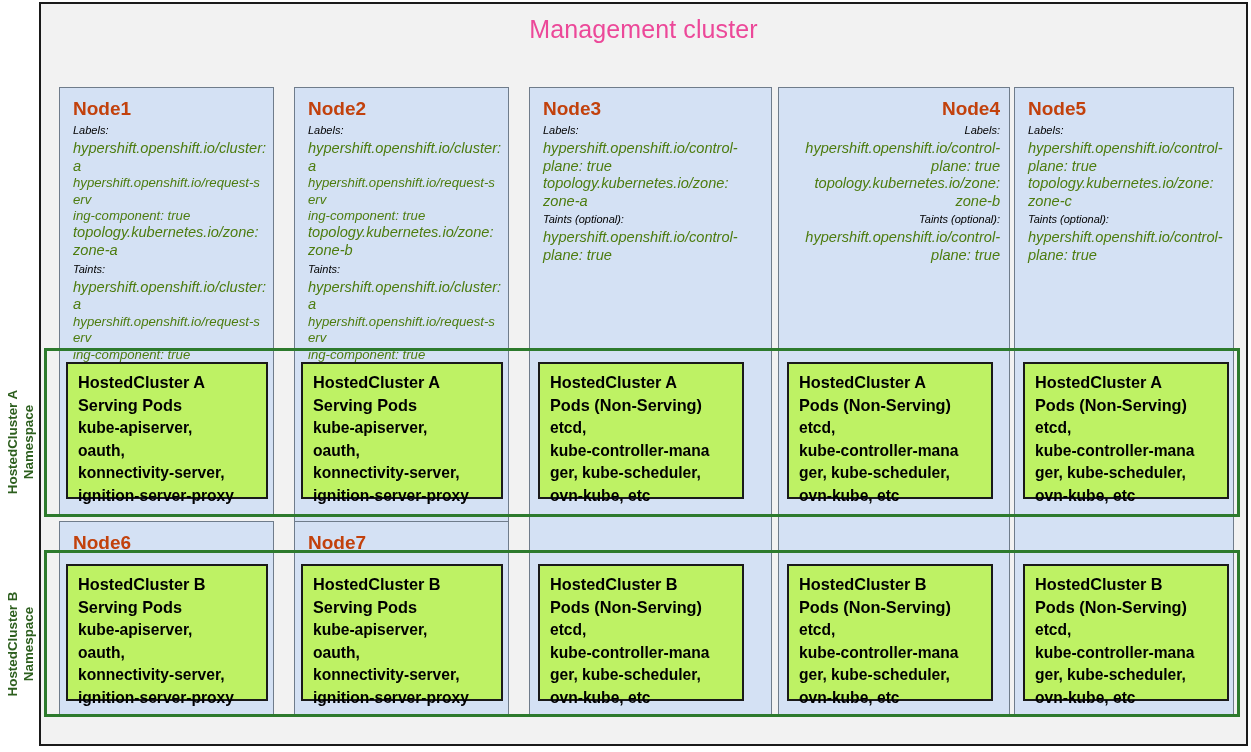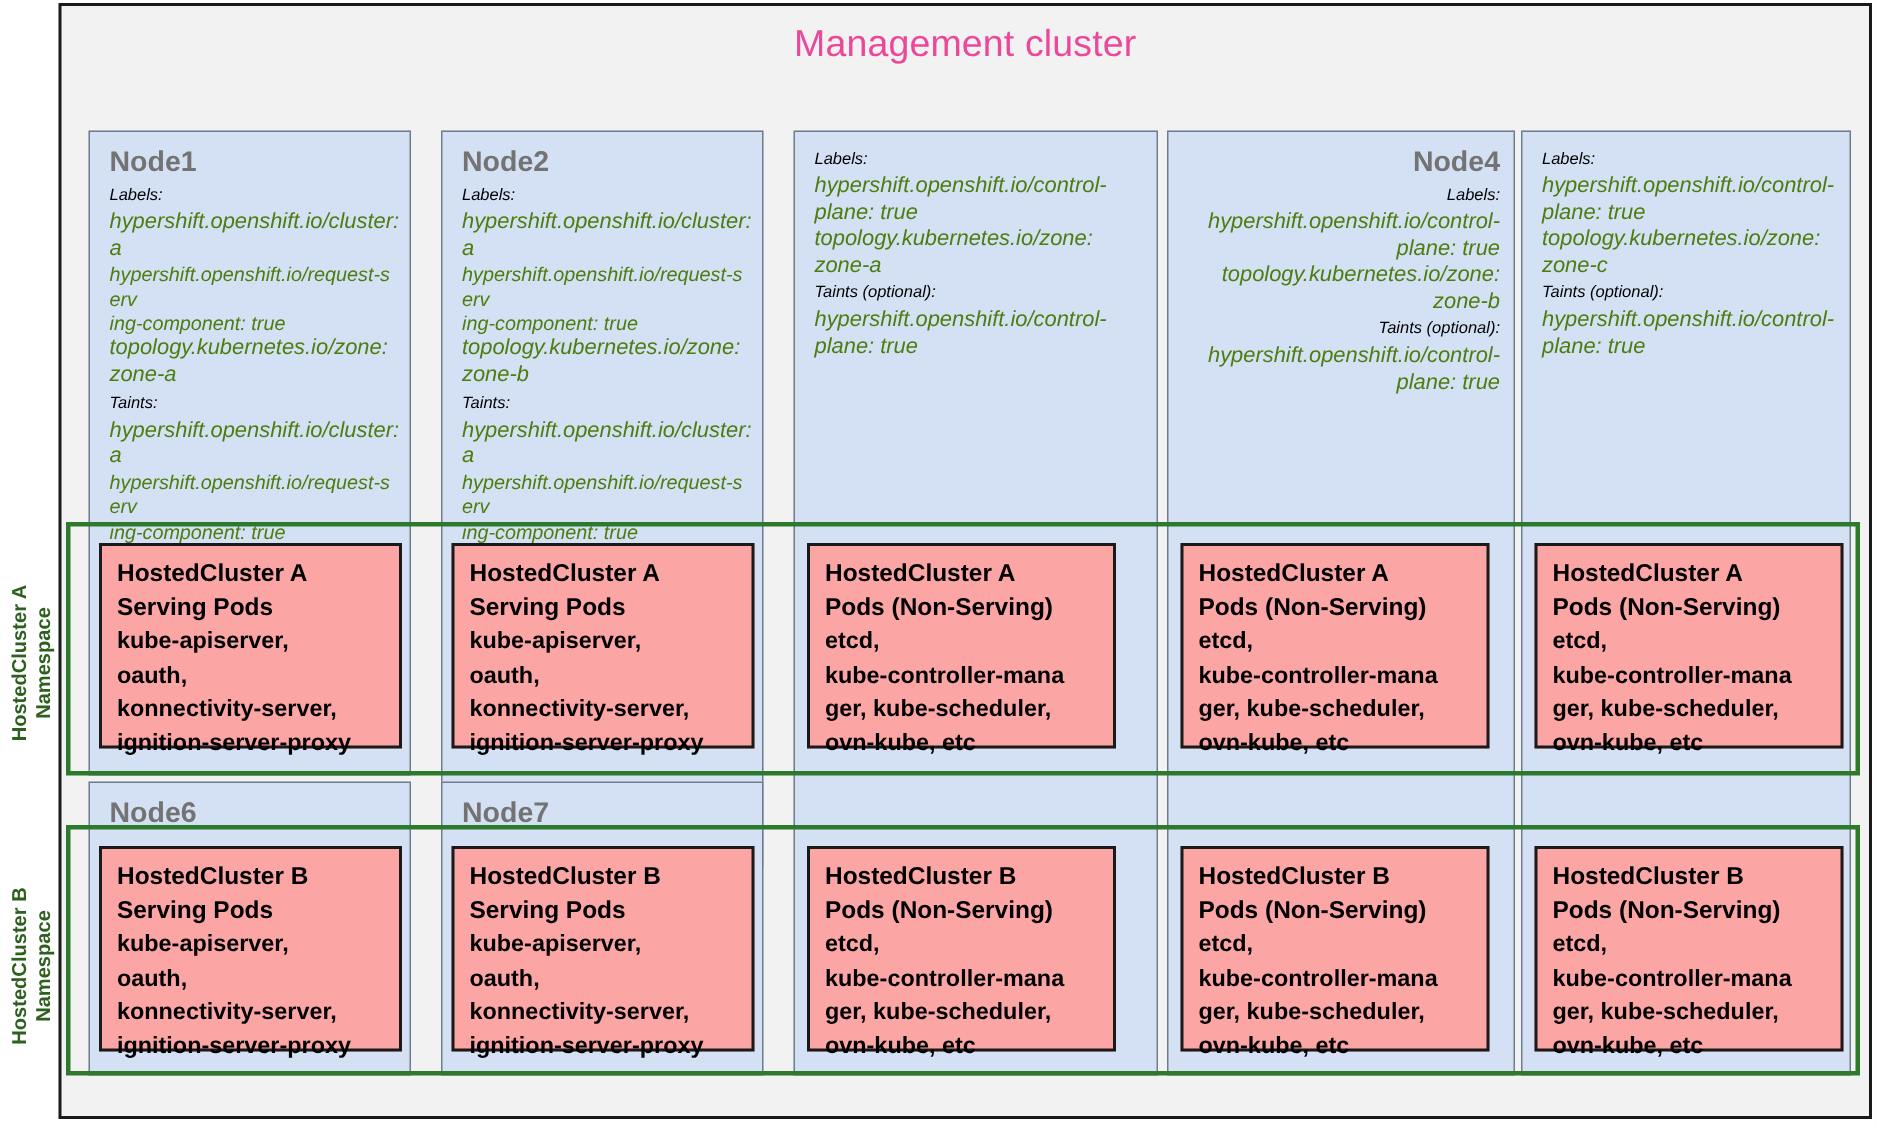--- a/index.html
+++ b/index.html
@@ -44,21 +44,21 @@
   
   .node-box {
     position: absolute;
     background: #d4e1f4;
     border: 1px solid #6f7c8b;
     box-sizing: border-box;
   }
   .node-title {
     font-size: 19px;
     font-weight: bold;
-    color: #737373;
+    color: #c2410c;
     line-height: 23px;
     margin: 0 0 1px 0;
   }
   .node-section {
     font-size: 11px;
     font-style: italic;
     color: #000000;
     line-height: 19px;
     margin: 0;
   }
@@ -99,21 +99,21 @@
     line-height: 15.5px;
     text-align: center;
     transform-origin: 50% 50%;
     transform: rotate(-90deg);
     white-space: pre;
   }
 
   
   .pod-box {
     position: absolute;
-    background: #fca5a5;
+    background: #bef264;
     border: 2px solid #1a1a1a;
     box-sizing: border-box;
   }
   .pod-inner {
     position: absolute;
     left: 10px;
     top: 7px;
     right: 6px;
   }
   .pod-title {
@@ -171,20 +171,21 @@
       <div class="node-section">Taints:</div>
       <div class="node-kv big">hypershift.openshift.io/cluster:</div>
       <div class="node-kv big">a</div>
       <div class="node-kv">hypershift.openshift.io/request-serv</div>
       <div class="node-kv">ing-component: true</div>
     </div>
   </div>
 
   <div class="node-box" style="left:529px; top:87px; width:243px; height:630px;">
     <div class="node-inner">
+      <div class="node-title">Node3</div>
       <div class="node-section">Labels:</div>
       <div class="node-kv big">hypershift.openshift.io/control-</div>
       <div class="node-kv big">plane: true</div>
       <div class="node-kv big">topology.kubernetes.io/zone:</div>
       <div class="node-kv big">zone-a</div>
       <div class="node-section">Taints (optional):</div>
       <div class="node-kv big">hypershift.openshift.io/control-</div>
       <div class="node-kv big">plane: true</div>
     </div>
   </div>
@@ -198,20 +199,21 @@
       <div class="node-kv big">topology.kubernetes.io/zone:</div>
       <div class="node-kv big">zone-b</div>
       <div class="node-section">Taints (optional):</div>
       <div class="node-kv big">hypershift.openshift.io/control-</div>
       <div class="node-kv big">plane: true</div>
     </div>
   </div>
 
   <div class="node-box" style="left:1014px; top:87px; width:220px; height:630px;">
     <div class="node-inner">
+      <div class="node-title">Node5</div>
       <div class="node-section">Labels:</div>
       <div class="node-kv big">hypershift.openshift.io/control-</div>
       <div class="node-kv big">plane: true</div>
       <div class="node-kv big">topology.kubernetes.io/zone:</div>
       <div class="node-kv big">zone-c</div>
       <div class="node-section">Taints (optional):</div>
       <div class="node-kv big">hypershift.openshift.io/control-</div>
       <div class="node-kv big">plane: true</div>
     </div>
   </div>

